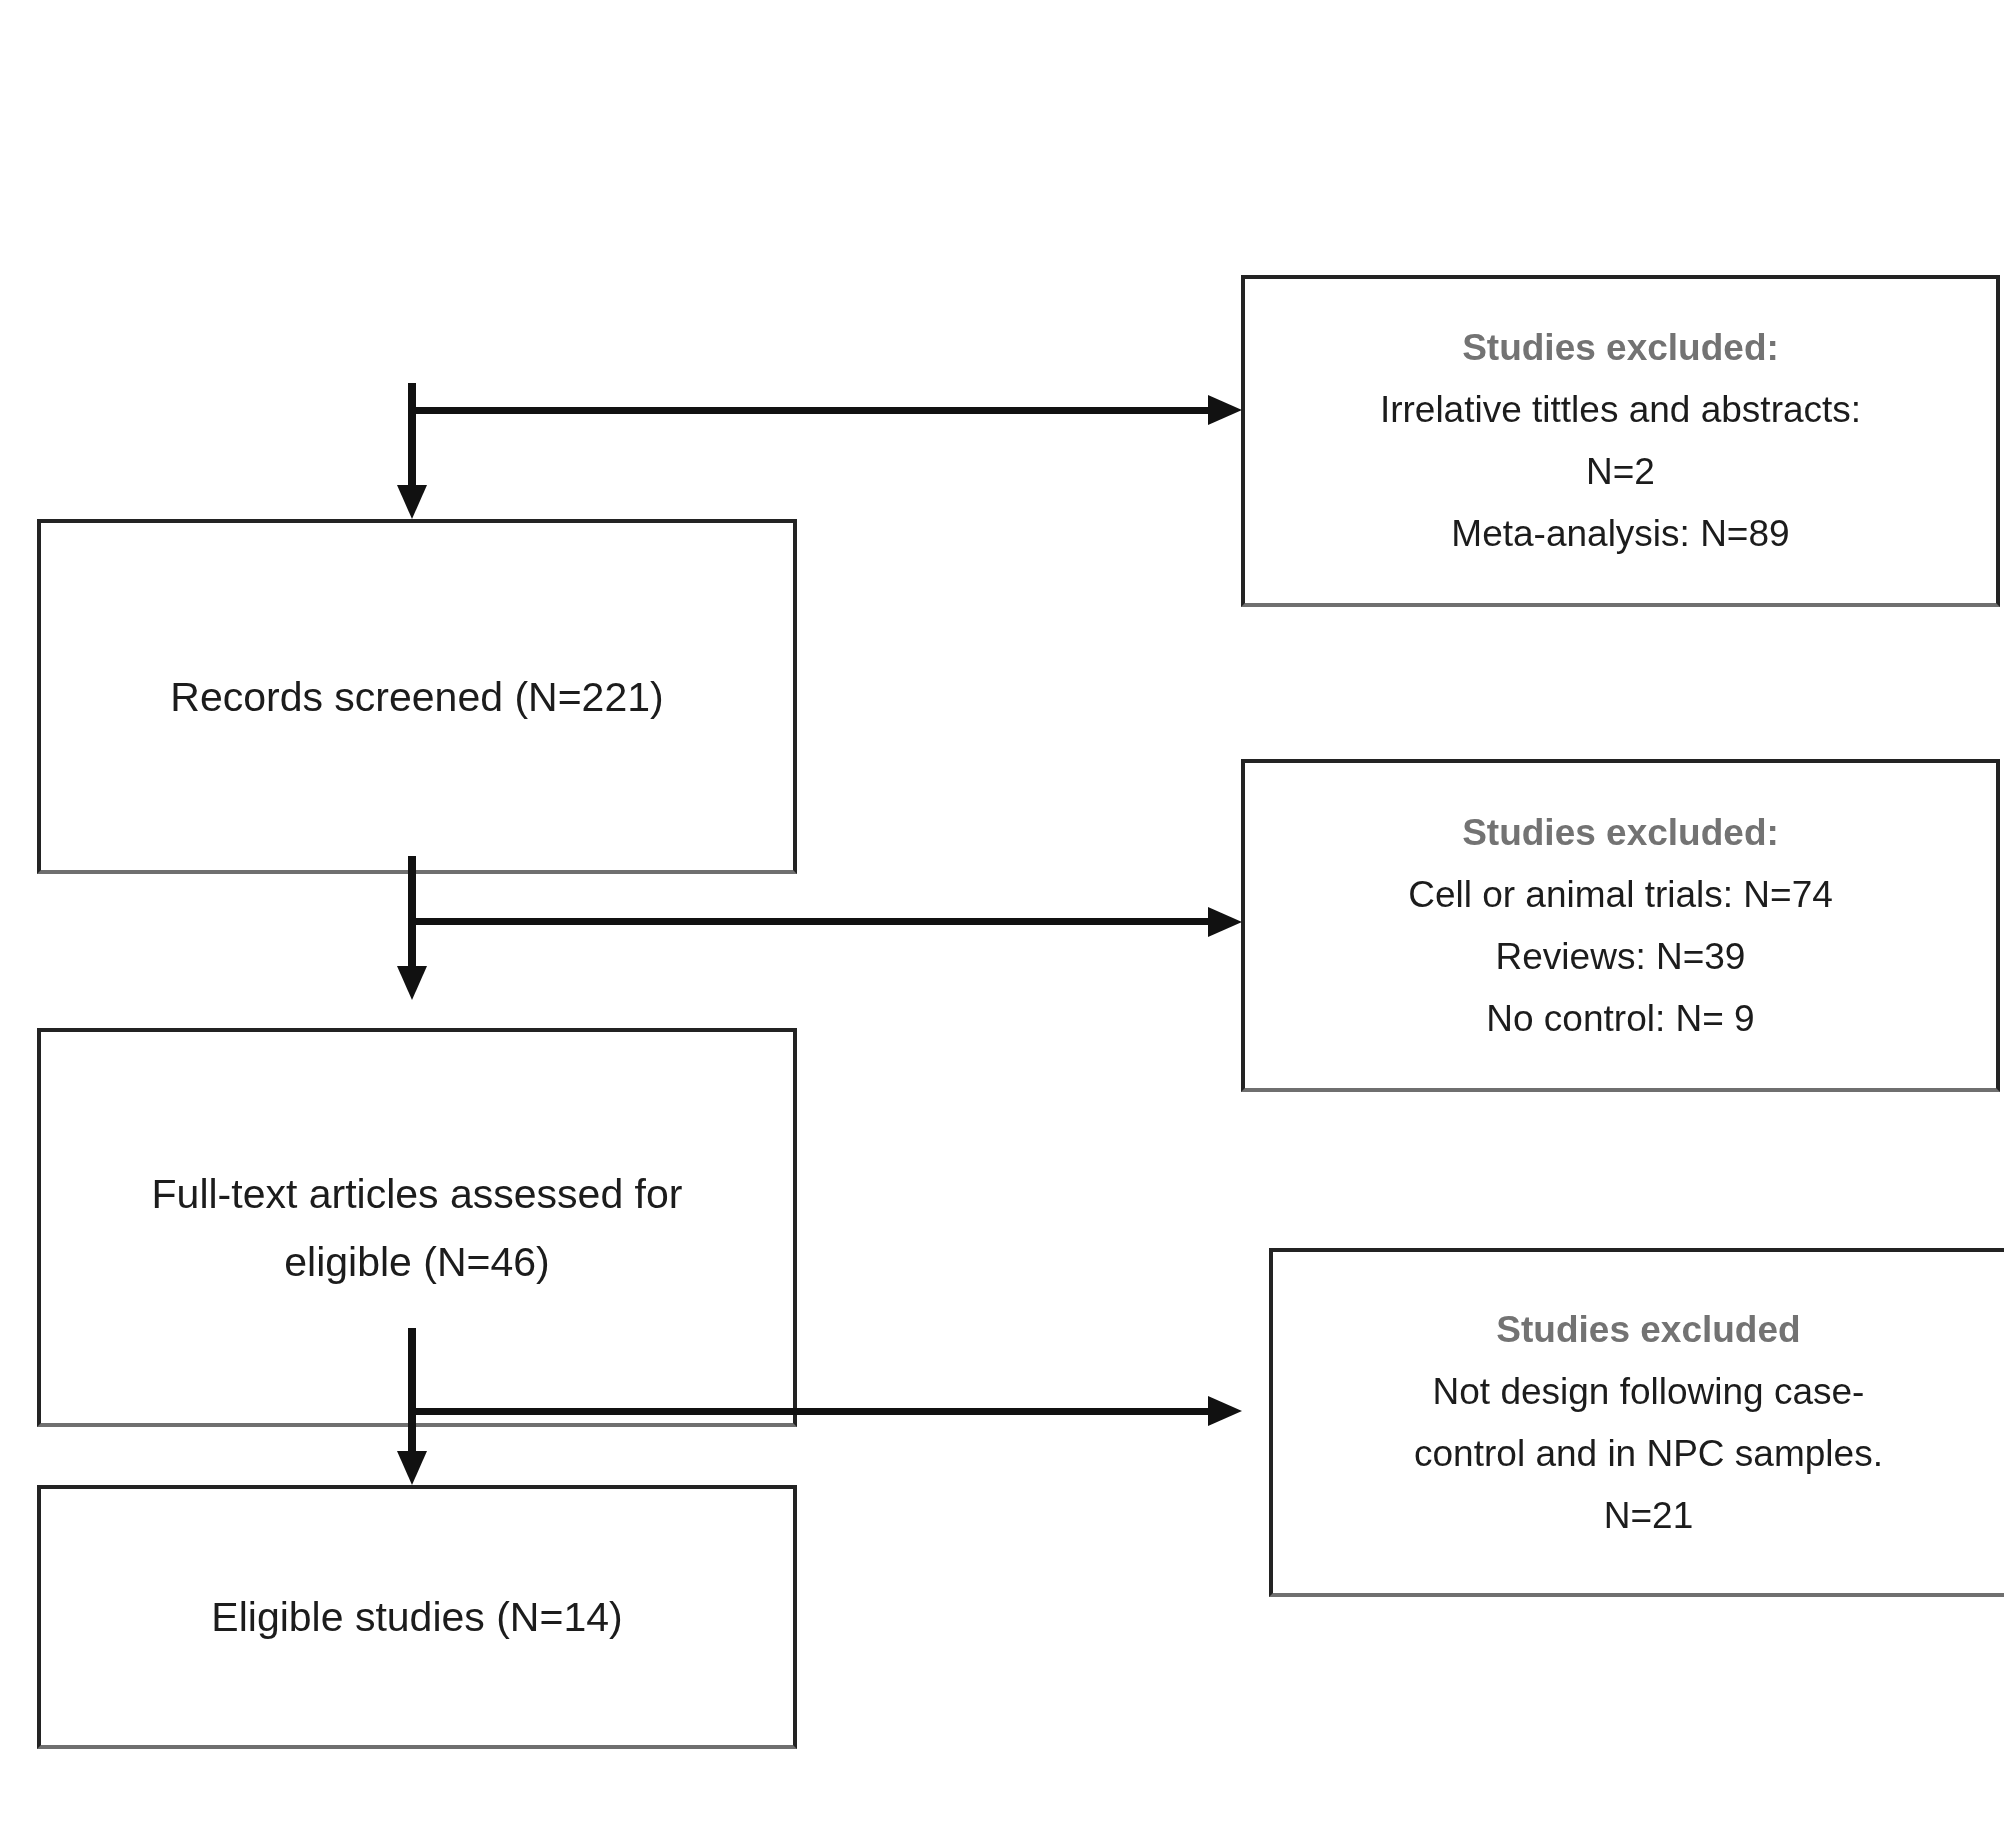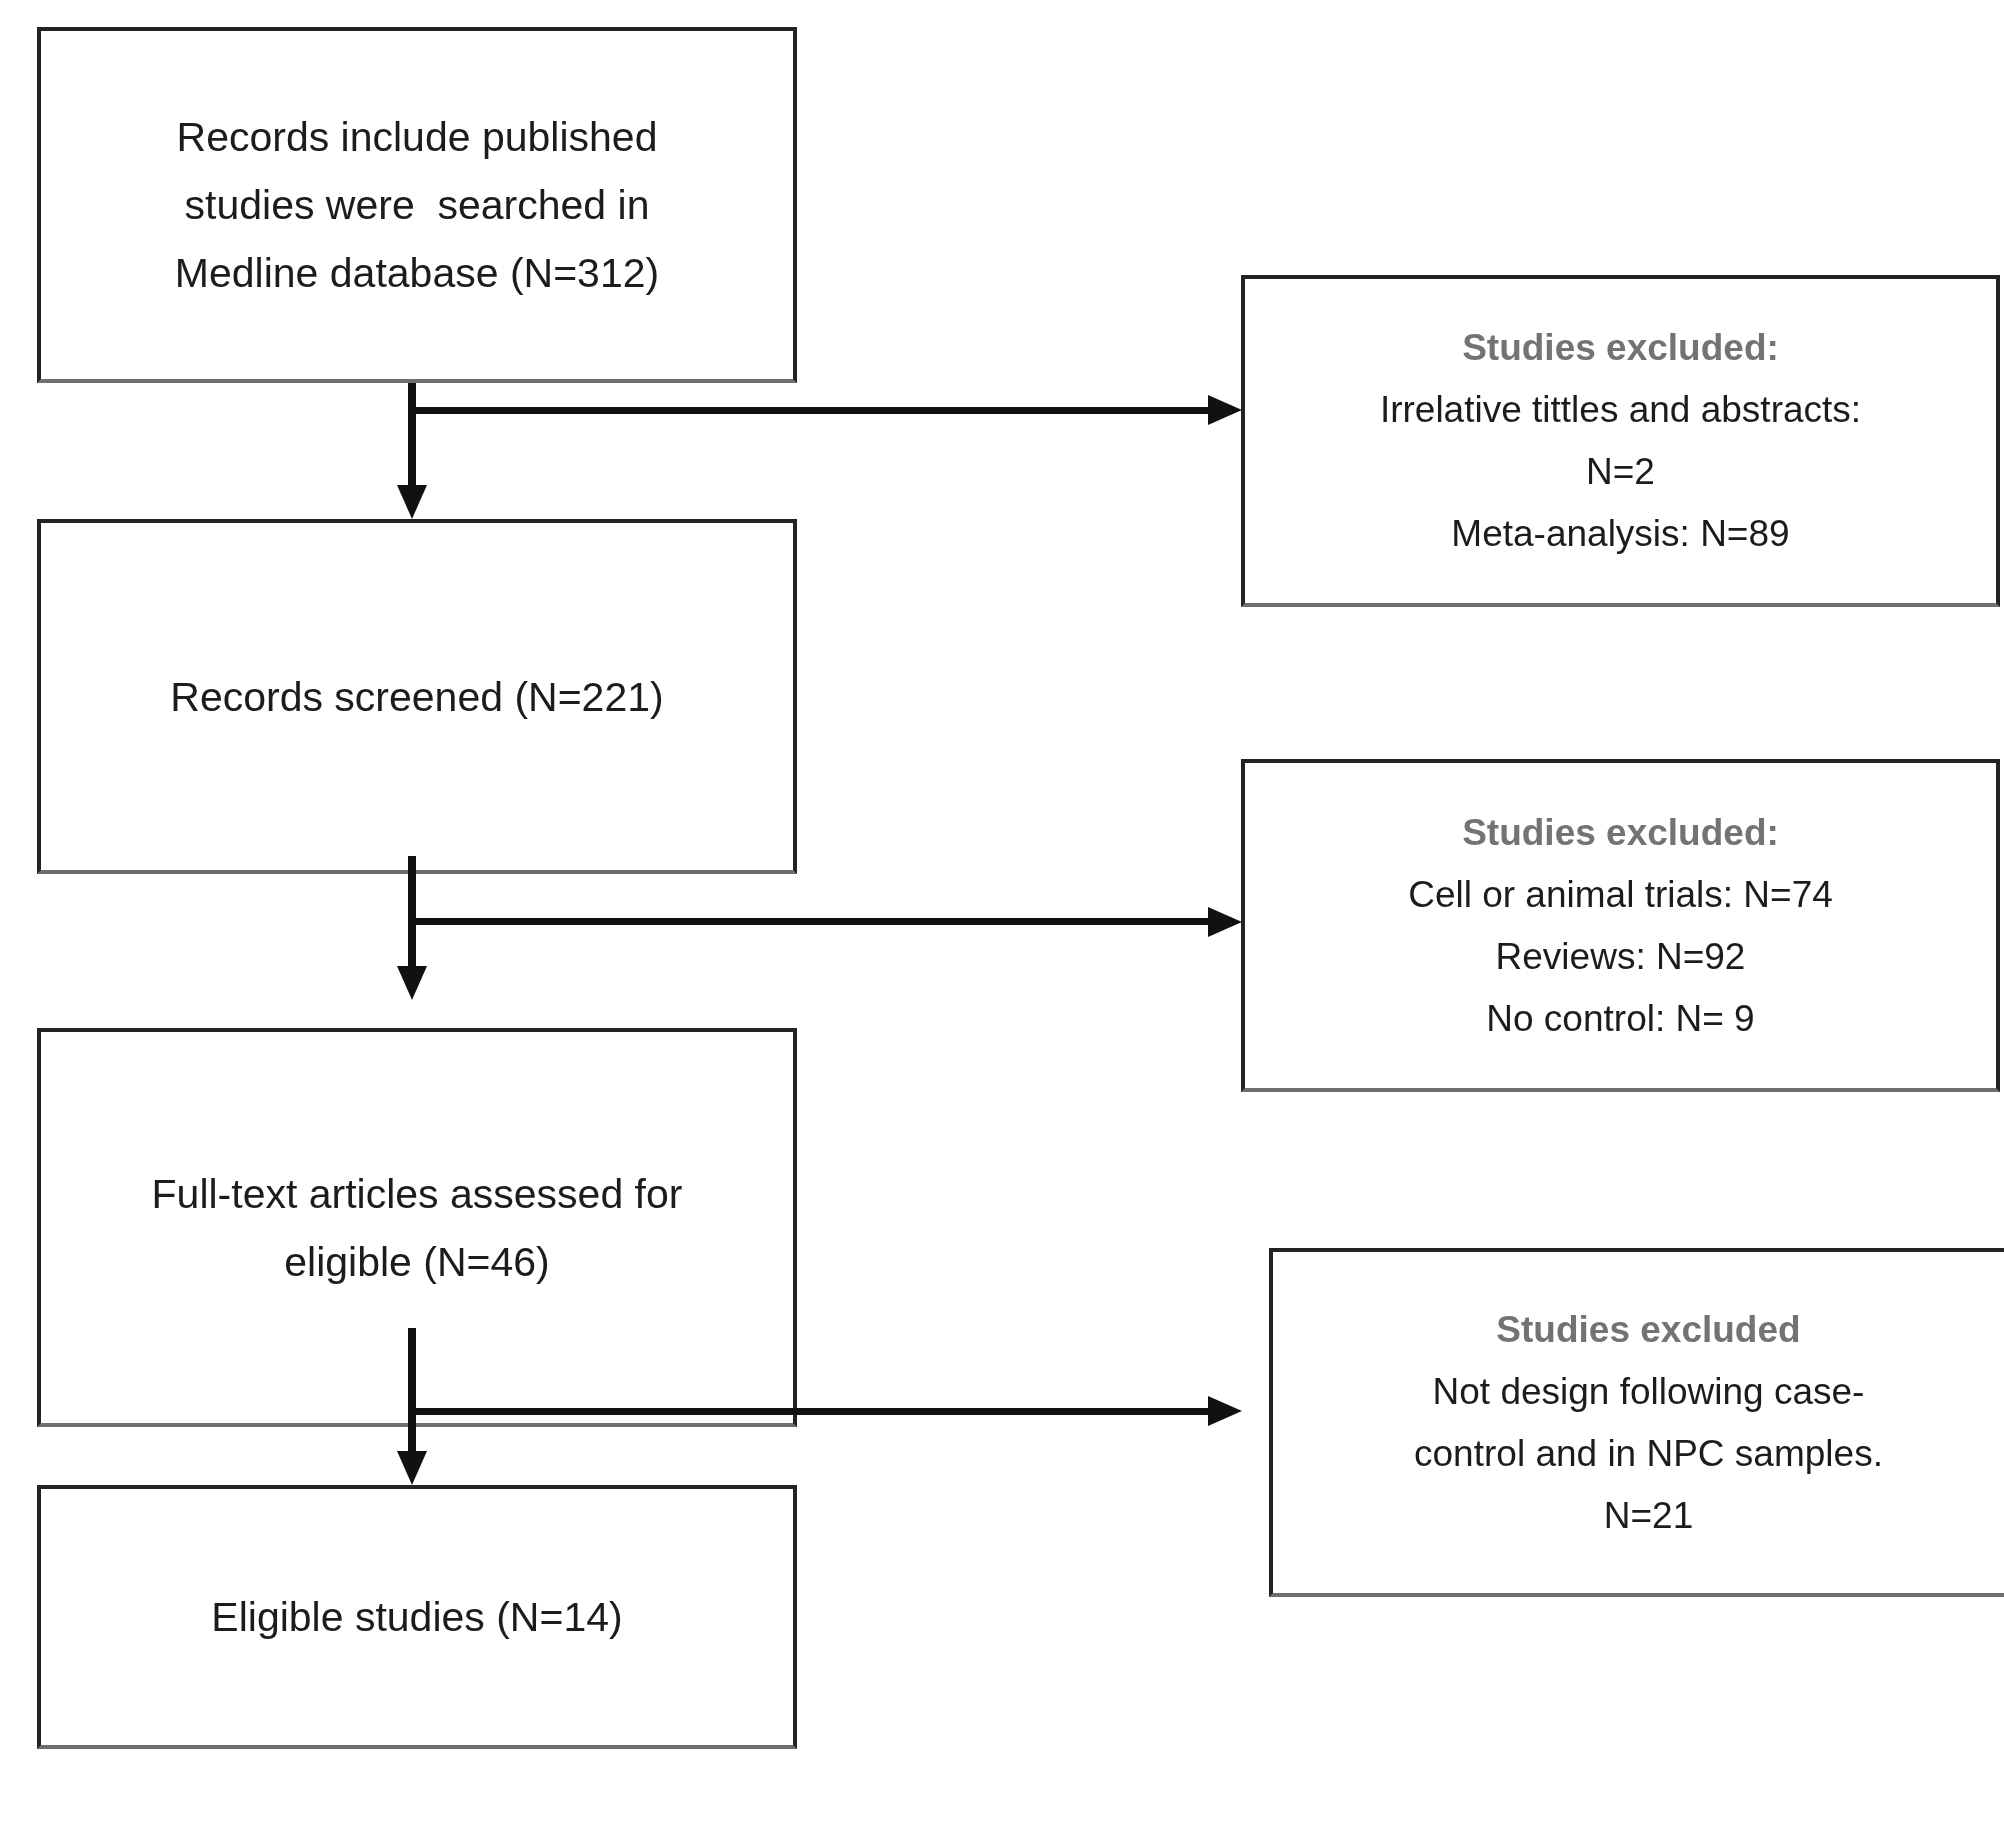--- a/index.html
+++ b/index.html
@@ -106,46 +106,41 @@
   }
   #bh1 { top: 395px; }
   #bh2 { top: 907px; }
   #bh3 { top: 1396px; }
 </style>
 </head>
 <body>
 
 <div id="canvas">
 
-  <div class="fbox" id="fbox-0">
-    <div class="fbox-text">Records include published
-studies were  searched in
-Medline database (N=312)</div>
-  </div>
   <div class="fbox" id="fbox-1">
     <div class="fbox-text">Records screened (N=221)</div>
   </div>
   <div class="fbox" id="fbox-2">
     <div class="fbox-text">Full-text articles assessed for
 eligible (N=46)</div>
   </div>
   <div class="fbox" id="fbox-3">
     <div class="fbox-text">Eligible studies (N=14)</div>
   </div>
 
   <div class="ebox" id="ebox-0">
     <div class="ebox-title">Studies excluded:</div>
     <div class="ebox-body">Irrelative tittles and abstracts:
 N=2
 Meta-analysis: N=89</div>
   </div>
   <div class="ebox" id="ebox-1">
     <div class="ebox-title">Studies excluded:</div>
     <div class="ebox-body">Cell or animal trials: N=74
-Reviews: N=92
+Reviews: N=39
 No control: N= 9</div>
   </div>
   <div class="ebox" id="ebox-2">
     <div class="ebox-title">Studies excluded</div>
     <div class="ebox-body">Not design following case-
 control and in NPC samples.
 N=21</div>
   </div>
 
   <div>

